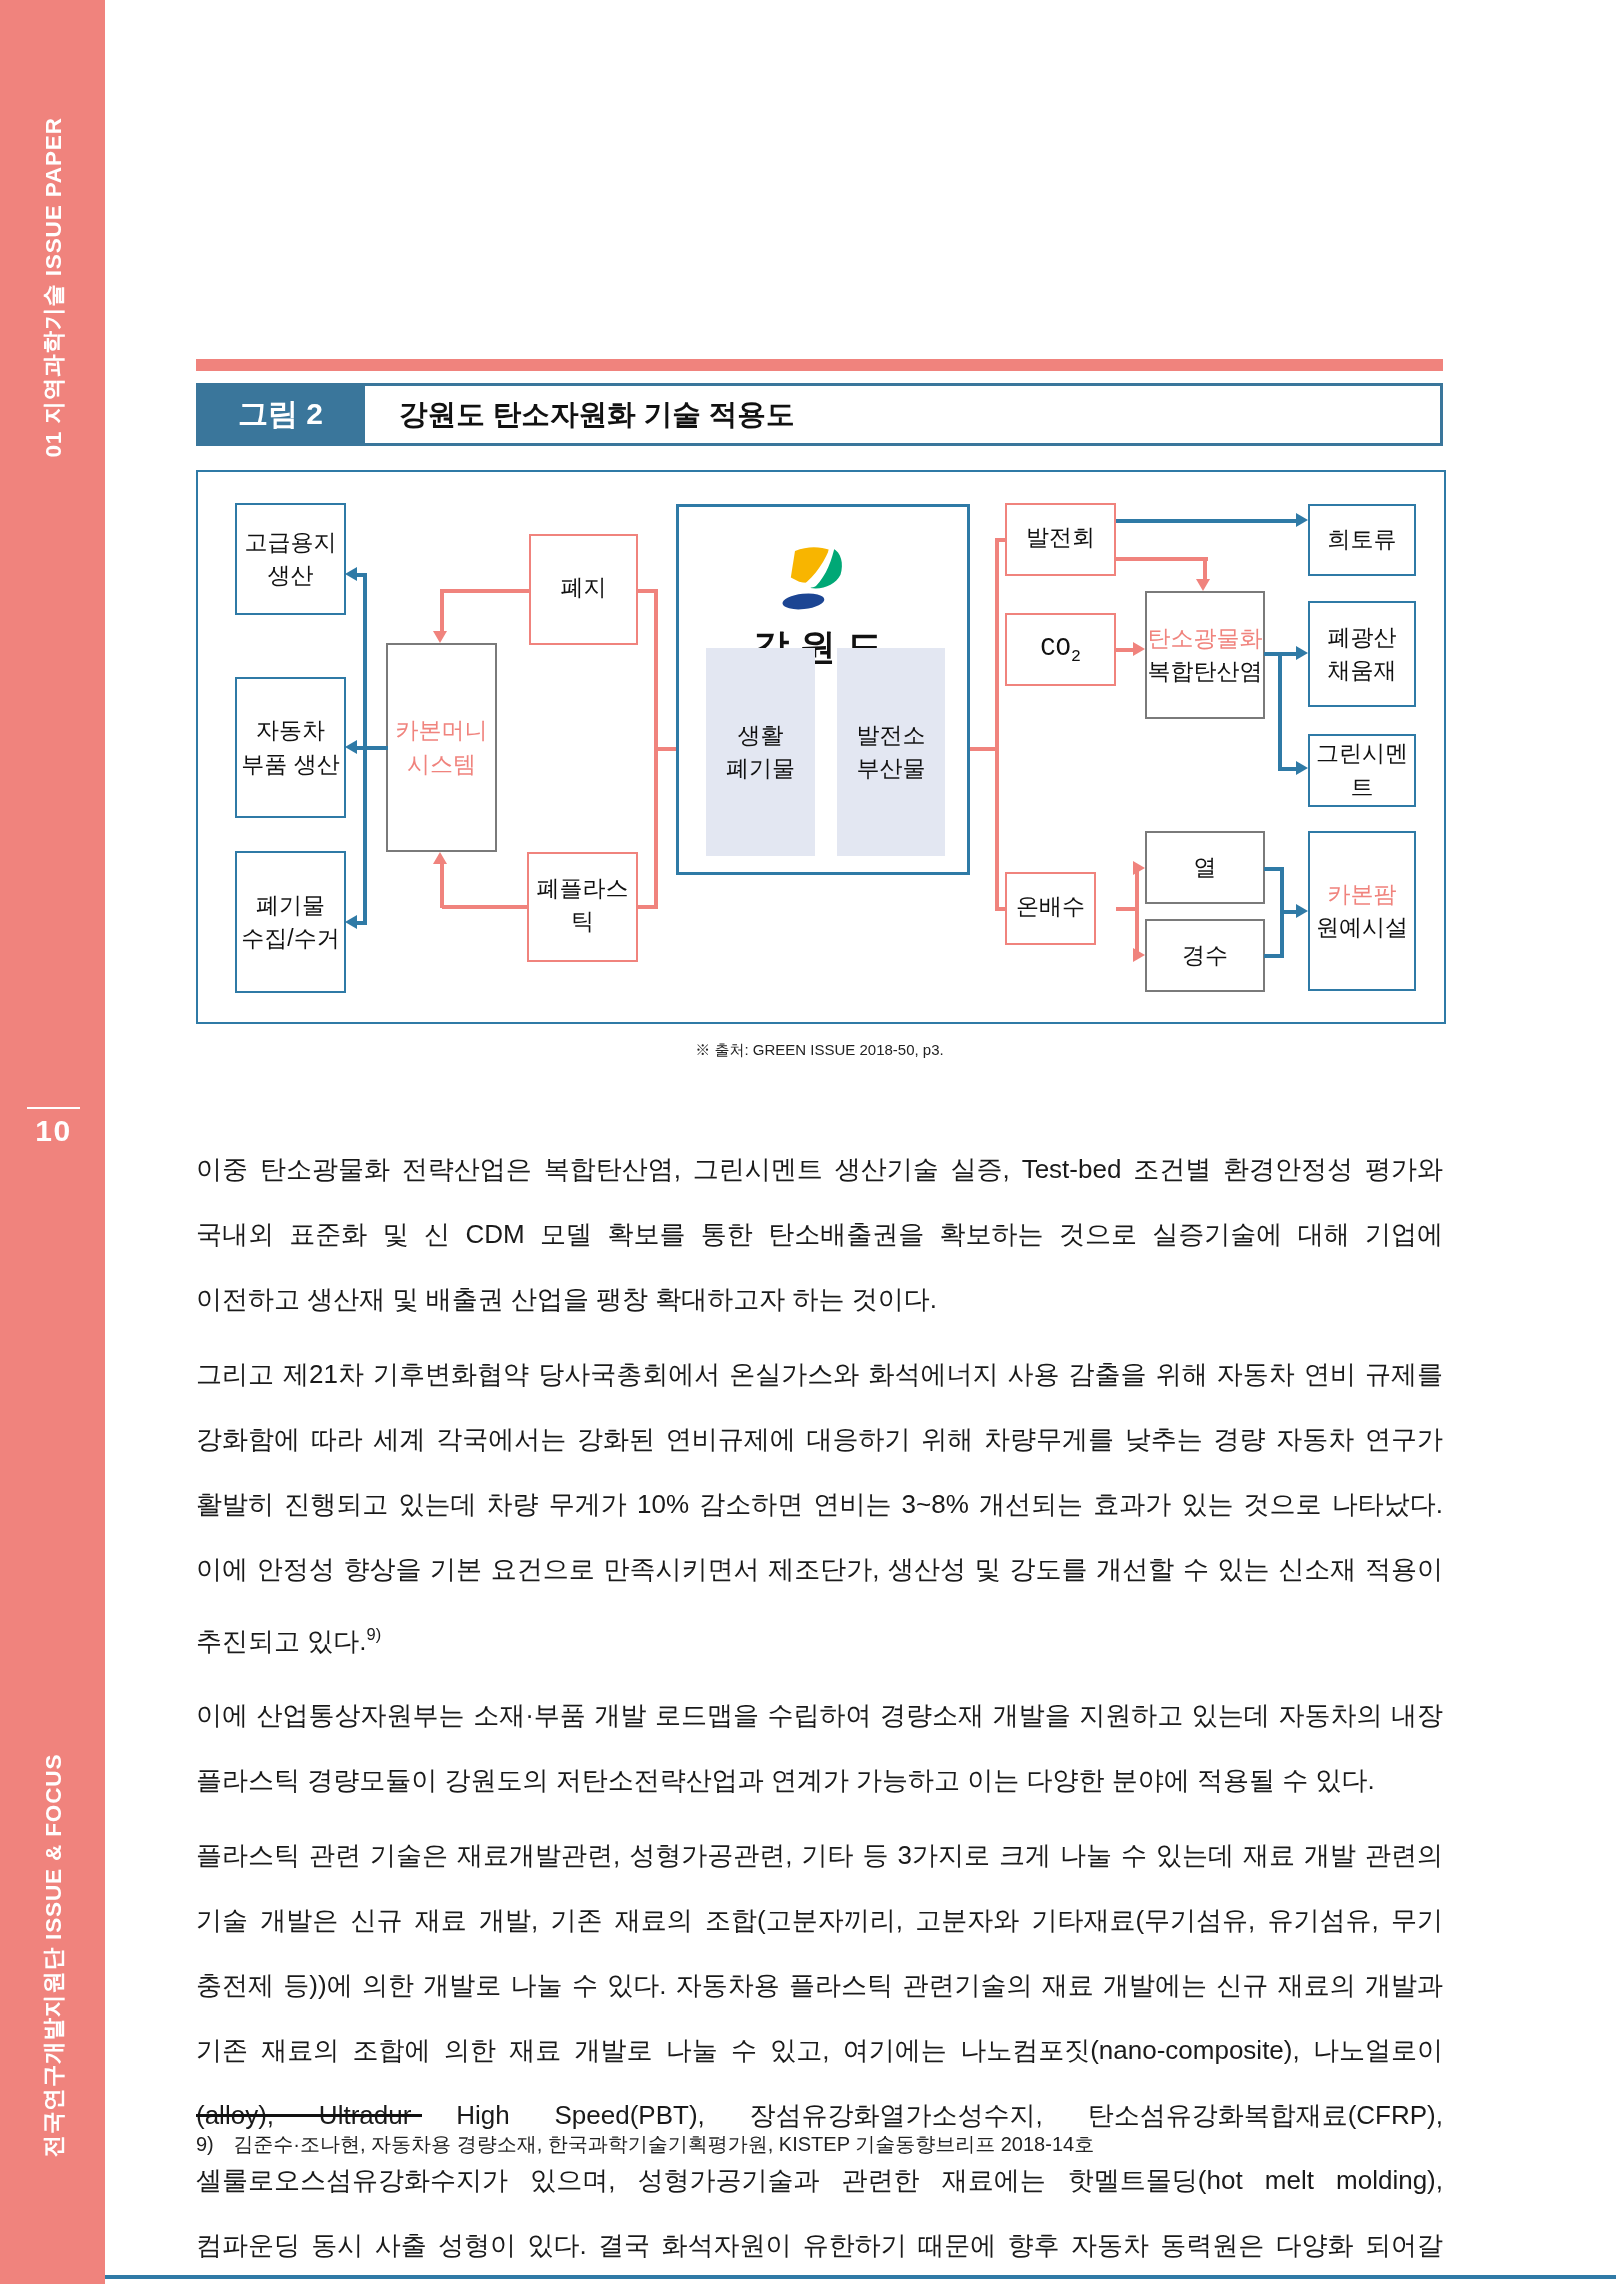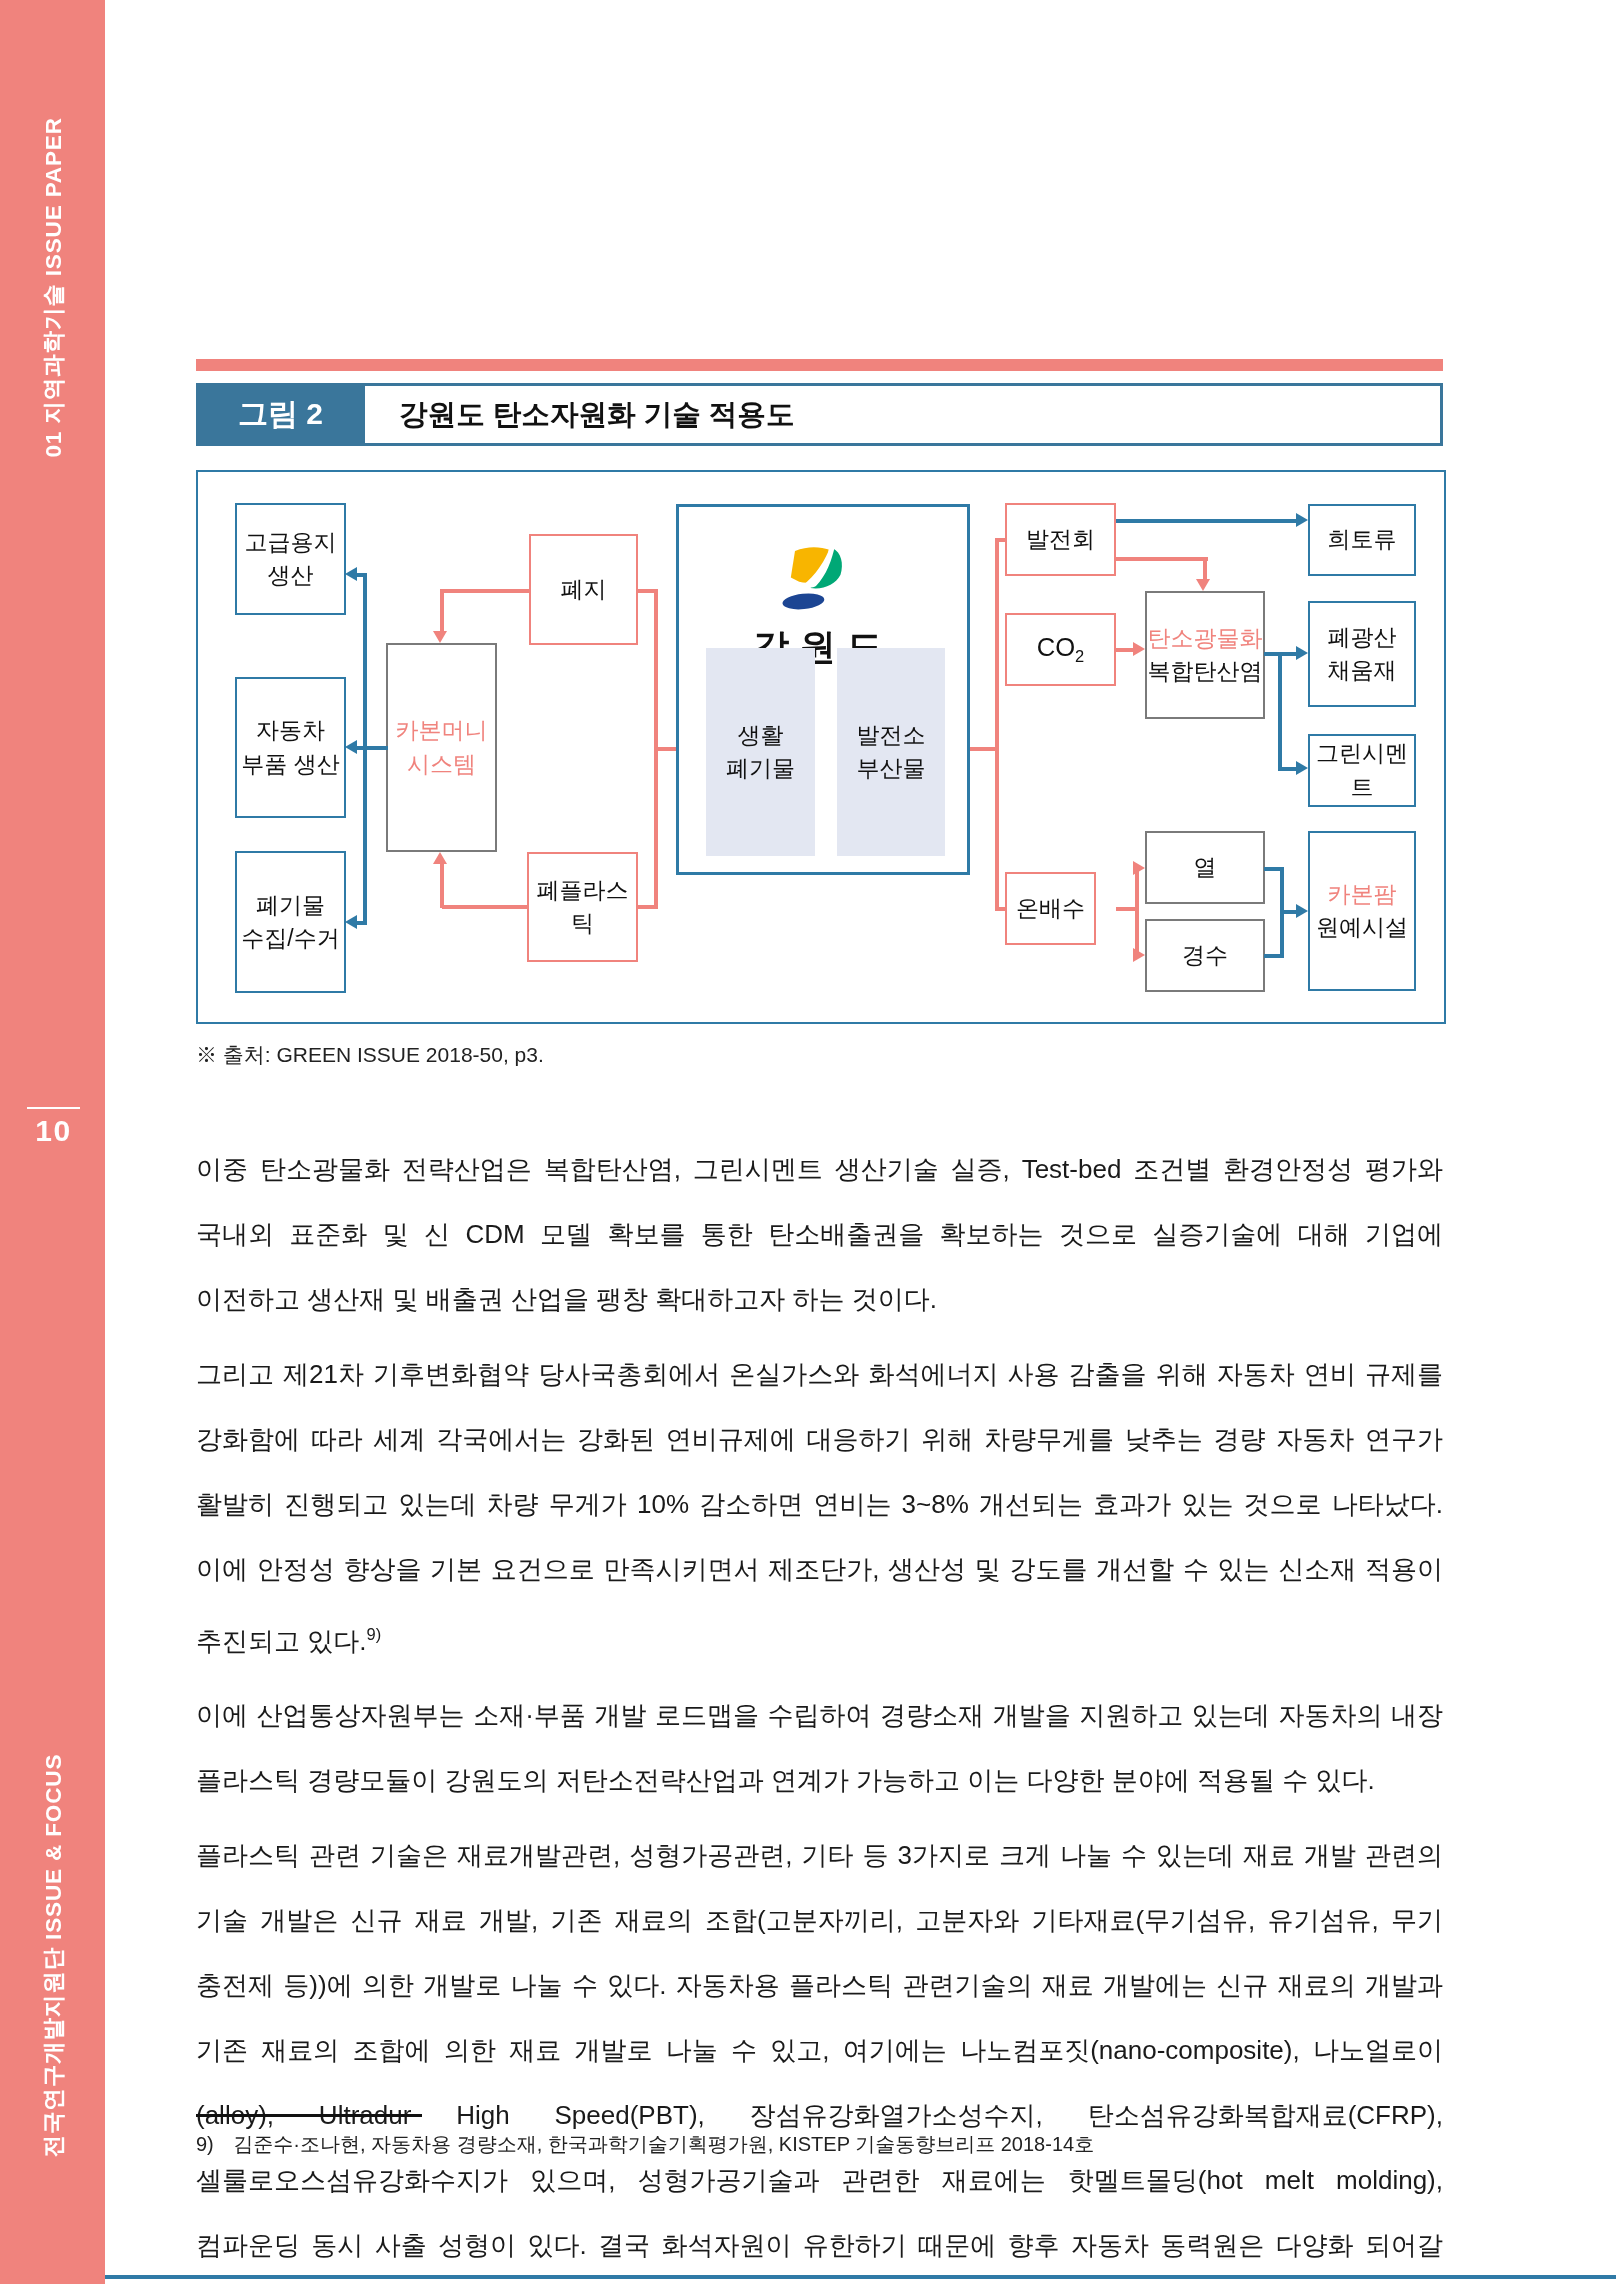--- a/index.html
+++ b/index.html
@@ -29,40 +29,40 @@
   .fig-header{position:absolute;left:196px;top:383px;width:1247px;height:63px;background:#3A769B;}
   .fig-label{position:absolute;left:0;top:0;width:169px;height:63px;display:flex;align-items:center;
              justify-content:center;color:#ffffff;font-size:30px;font-weight:bold;}
   .fig-title-box{position:absolute;left:169px;top:3px;right:3px;bottom:3px;background:#ffffff;
                  display:flex;align-items:center;padding-left:34px;font-size:28.6px;font-weight:bold;color:#111;}
   
   .diagram{position:absolute;left:196px;top:470px;width:1250px;height:554px;border:2.3px solid var(--blue);background:#fff;}
   .dbox{position:absolute;display:flex;flex-direction:column;align-items:center;justify-content:center;
         background:#ffffff;font-size:23px;line-height:1.45;color:#111;text-align:center;white-space:pre-line;}
   .b-blue{border:2.3px solid var(--blue);}
-  .b-pink{border:2.3px solid var(--pink);}
+  .b-pink{border:2.3px solid var(--pink);font-family:Liberation Mono, monospace;}
   .b-gray{border:2.3px solid var(--gray);}
   .fill-light{background:var(--lightfill);border:none;}
   .pink-text{color:var(--pink);}
   .center-box{position:absolute;left:478px;top:32px;width:294px;height:371px;border:3px solid var(--blue);background:#fff;}
   .logo-row{position:absolute;left:0;top:36px;width:100%;display:flex;align-items:center;justify-content:center;gap:7.5px;flex-direction:column;}
   .gw-text{font-size:36px;font-weight:800;letter-spacing:10.5px;color:#111;white-space:nowrap;}
   .co2{font-size:25.6px;}
   .co2 sub{font-size:16.5px;}
   .ln{position:absolute;}
   .bg-b{background:var(--blue);}
   .bg-p{background:var(--pink);}
   .ar{position:absolute;width:0;height:0;}
   .ar-l-b{border-top:7.5px solid transparent;border-bottom:7.5px solid transparent;border-right:12px solid var(--blue);}
   .ar-r-b{border-top:7.5px solid transparent;border-bottom:7.5px solid transparent;border-left:12px solid var(--blue);}
   .ar-r-p{border-top:7.5px solid transparent;border-bottom:7.5px solid transparent;border-left:12px solid var(--pink);}
   .ar-d-p{border-left:7.5px solid transparent;border-right:7.5px solid transparent;border-top:12px solid var(--pink);}
   .ar-u-p{border-left:7.5px solid transparent;border-right:7.5px solid transparent;border-bottom:12px solid var(--pink);}
   
-  .fig-source{position:absolute;left:196px;top:1041px;width:1247px;text-align:left;font-size:21px;color:#222;}
+  .fig-source{position:absolute;left:196px;top:1041px;width:1247px;text-align:center;font-size:15px;color:#222;}
   .body-block{position:absolute;left:196px;top:1137px;width:1247px;}
   .body-block p{font-size:26px;line-height:65px;text-align:justify;margin:0 0 9.8px 0;color:var(--ink);
                 word-break:keep-all;}
   .fn-sup{font-size:16.5px;vertical-align:super;}
   .fn-rule{position:absolute;left:196px;top:2114px;width:226px;height:3px;background:#111;}
   .footnote{position:absolute;left:196px;top:2129px;width:1247px;display:flex;gap:19.5px;
             font-size:20px;line-height:30px;color:#222;}
   .page-bottom-rule{position:absolute;left:105px;top:2275px;width:1511px;height:3.8px;background:var(--blue);}
 </style>
 </head>

